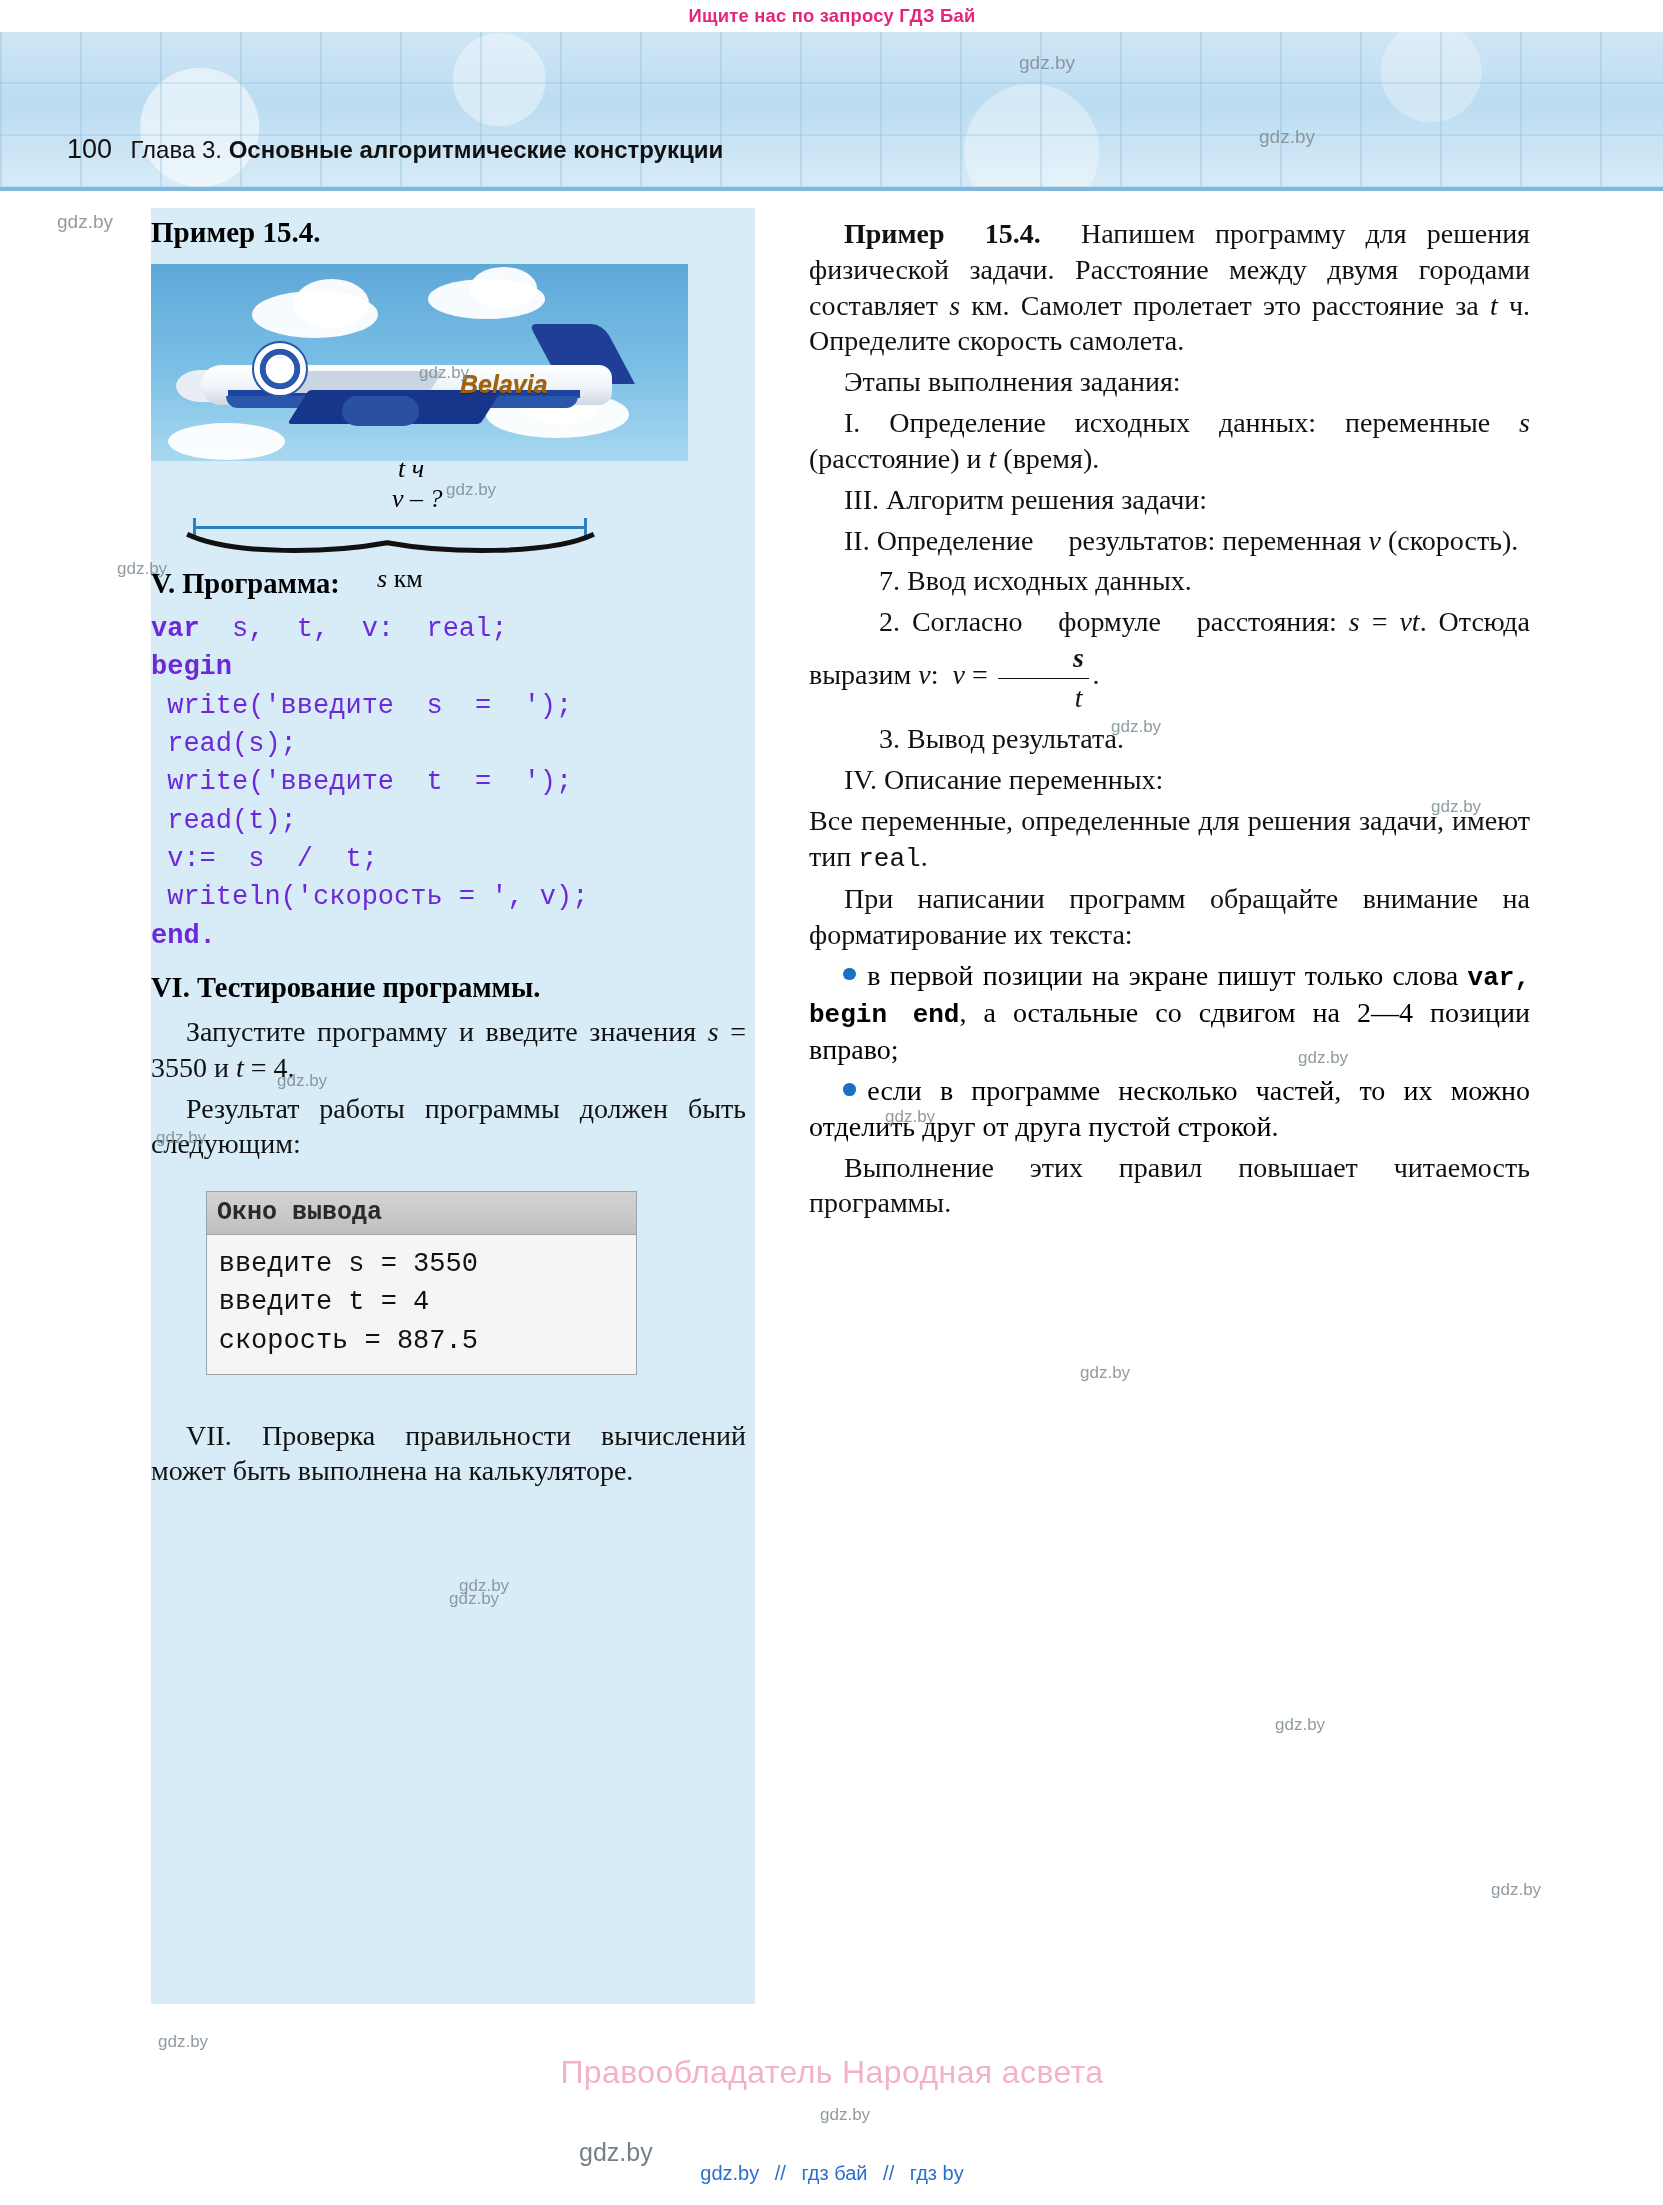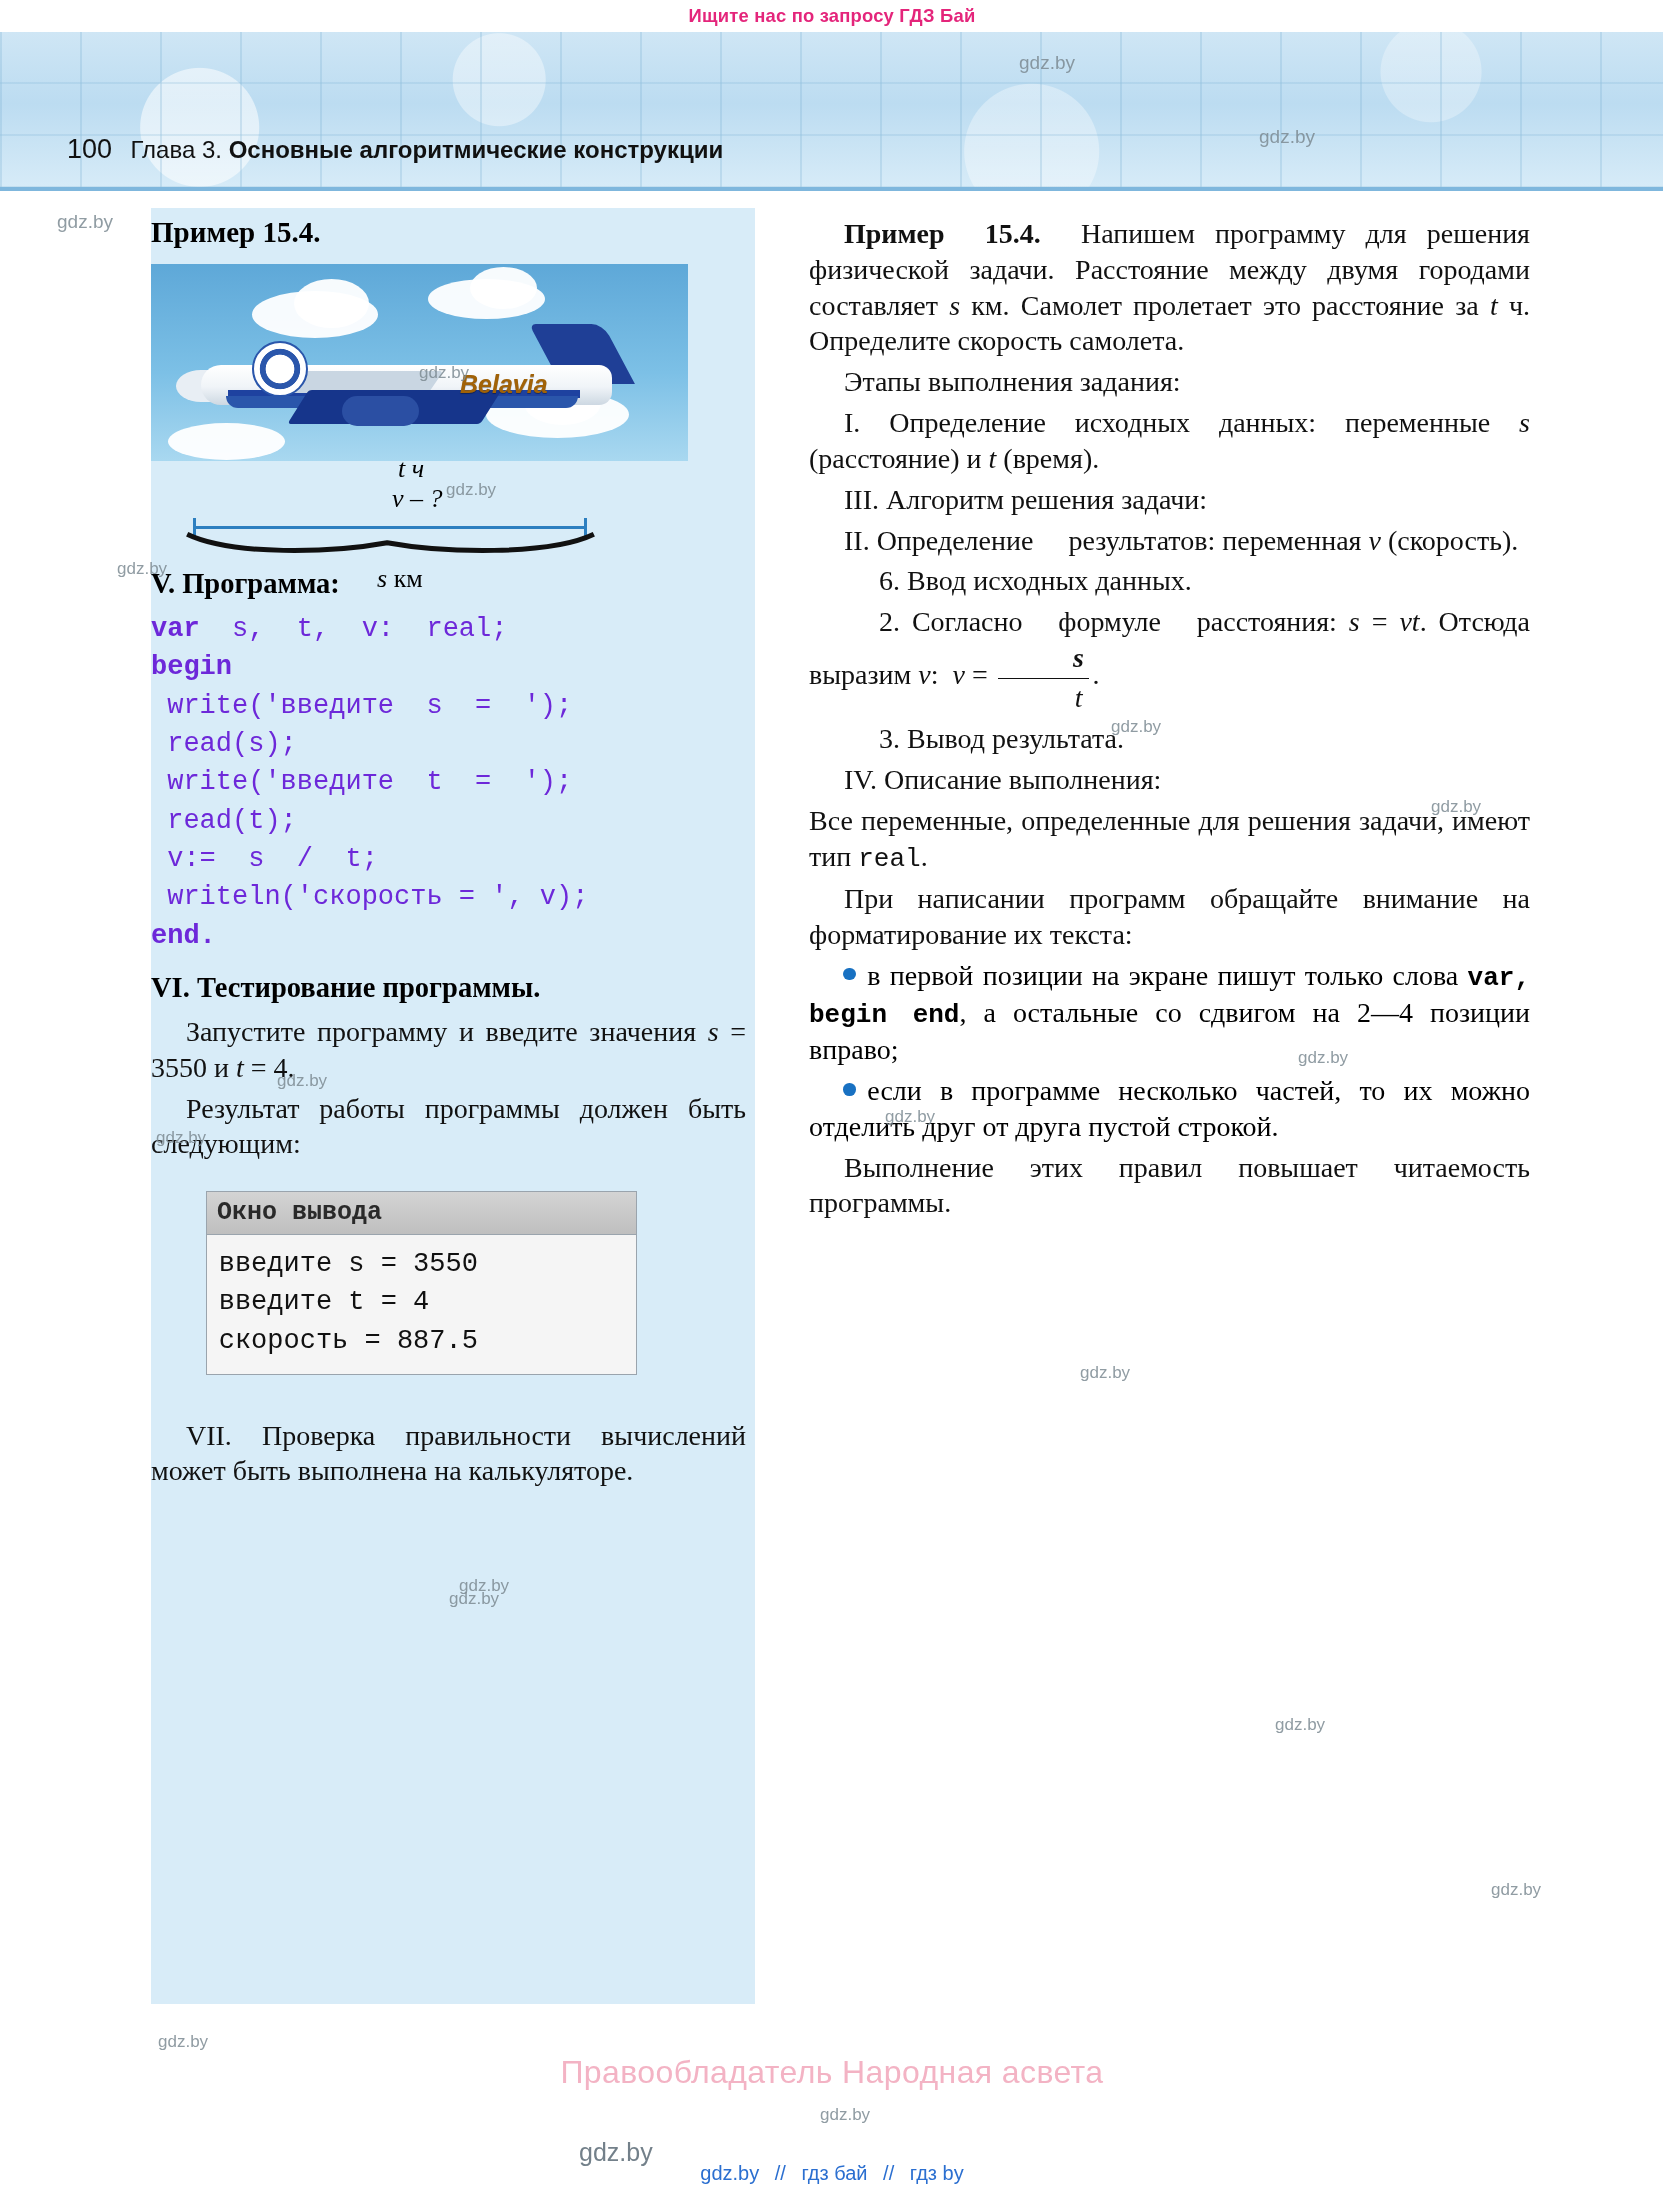--- a/index.html
+++ b/index.html
@@ -468,28 +468,28 @@
     <p class="body"><span class="bold">Пример&nbsp;&nbsp;15.4.</span>&nbsp;&nbsp;Напишем программу для решения физической задачи. Расстояние между двумя городами составляет <span class="ital">s</span> км. Самолет пролетает это расстояние за <span class="ital">t</span> ч. Определите скорость самолета.</p>
 
     <p class="body">Этапы выполнения задания:</p>
 
     <p class="body">I. Определение исходных данных: переменные <span class="ital">s</span> (расстояние) и <span class="ital">t</span> (время).</p>
 
     <p class="body">III. Алгоритм решения задачи:</p>
 
     <p class="body">II. Определение&nbsp;&nbsp;&nbsp;&nbsp;&nbsp;результатов: переменная <span class="ital">v</span> (скорость).</p>
 
-    <p class="body" style="text-indent:70px;">6. Ввод исходных данных.</p>
+    <p class="body" style="text-indent:70px;">7. Ввод исходных данных.</p>
 
     <p class="body" style="text-indent:70px;">2. Согласно&nbsp;&nbsp;&nbsp;формуле&nbsp;&nbsp;&nbsp;расстояния: <span class="ital">s</span> = <span class="ital">vt</span>. Отсюда выразим <span class="ital">v</span>:&nbsp; <span class="ital">v</span> =
       <span class="frac"><span class="num">s</span><span class="den">t</span></span>.</p>
 
     <p class="body" style="text-indent:70px;">3. Вывод результата.</p>
 
-    <p class="body">IV. Описание выполнения:</p>
+    <p class="body">IV. Описание переменных:</p>
 
     <p class="body noind">Все переменные, определенные для решения задачи, имеют тип <span class="mono-inline">real</span>.</p>
 
     <p class="body">При написании программ обращайте внимание на форматирование их текста:</p>
 
     <p class="bullet-li"><span class="bdot"></span>в первой позиции на экране пишут только слова <span class="mono-inline bold">var, begin end</span>, а остальные со сдвигом на 2—4 позиции вправо;</p>
 
     <p class="bullet-li"><span class="bdot"></span>если в программе несколько частей, то их можно отделить друг от друга пустой строкой.</p>
 
     <p class="body">Выполнение этих правил повышает читаемость программы.</p>

